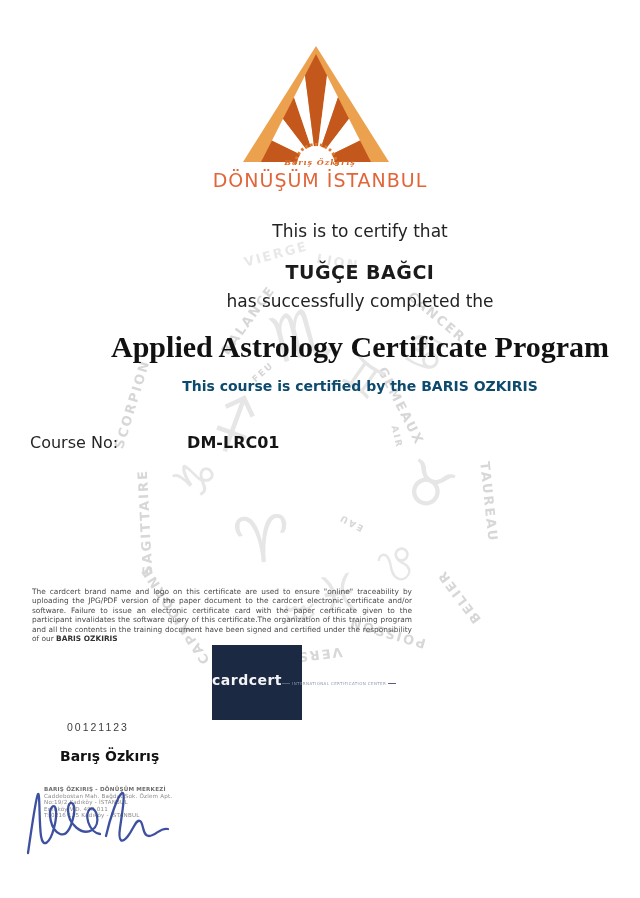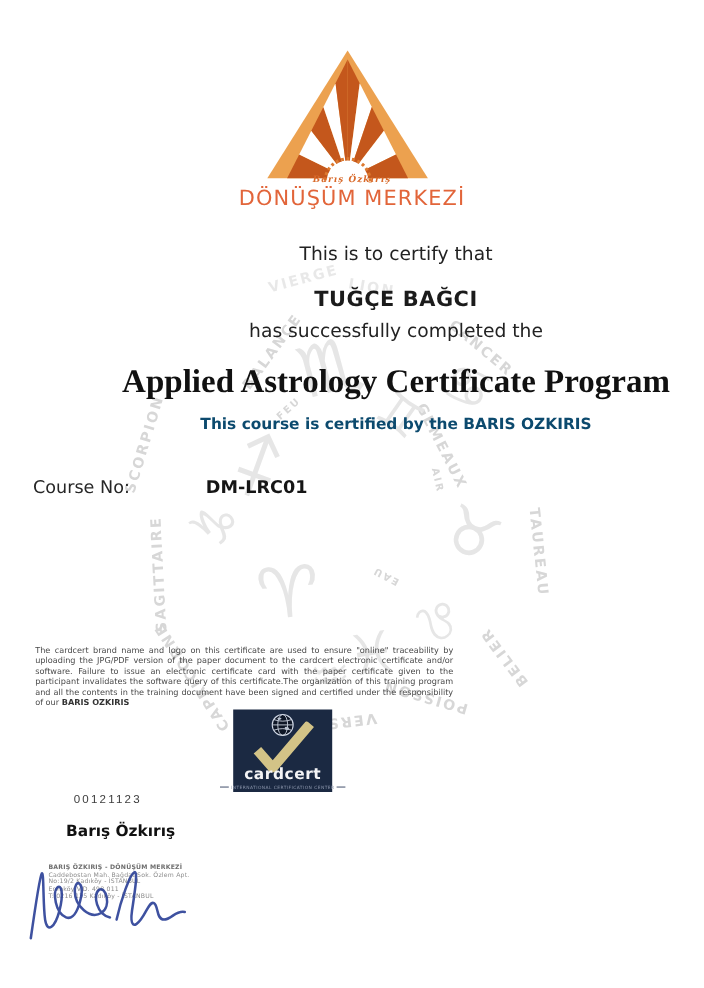--- a/index.html
+++ b/index.html
@@ -42,21 +42,21 @@
   .detail-value{display:inline-block;font-weight:bold;color:#151515;}
   
   .disclaimer{
     position:absolute;left:32px;top:587px;width:380px;z-index:1;
     font-size:7.4px;line-height:9.4px;color:#4a4a4a;text-align:justify;
   }
   .disclaimer b{color:#333;}
   
   .cardcert{
     position:absolute;left:212px;top:645px;width:90px;height:75px;z-index:1;
-    background:#1b2942;display:flex;flex-direction:column;align-items:center;
+    background:#1b2942;display:flex;flex-direction:row;align-items:center;
   }
   .cc-globe{margin-top:3px;}
   .cc-check{margin-top:-14px;}
   .cc-name{color:#f4f4f6;font-weight:bold;font-size:14px;letter-spacing:.5px;margin-top:-6px;}
   .cc-tagline{
     color:#8d97ad;font-size:4px;letter-spacing:.4px;margin-top:1px;white-space:nowrap;
     display:flex;align-items:center;gap:2px;
   }
   .cc-tagline::before,.cc-tagline::after{content:"";display:block;width:8px;height:1px;background:#55607a;}
   
@@ -115,21 +115,21 @@
     <polygon points="75,118 64,31.6 75,10" fill="#c4571c"></polygon>
     <polygon points="75,118 75,10 86,31.6" fill="#c4571c"></polygon>
     <polygon points="75,118 86,31.6 97,53.2" fill="#ffffff"></polygon>
     <polygon points="75,118 97,53.2 108,74.8" fill="#c4571c"></polygon>
     <polygon points="75,118 108,74.8 119,96.4" fill="#ffffff"></polygon>
     <polygon points="75,118 119,96.4 130,118" fill="#c4571c"></polygon>
     <circle cx="75" cy="121" r="20.5" fill="none" stroke="#dd7a30" stroke-width="3" stroke-dasharray="2.5,2.5"></circle>
     <circle cx="75" cy="121" r="19" fill="#ffffff"></circle>
   </svg>
   <div class="brand-script">Barış Özkırış</div>
-  <div class="brand-name">DÖNÜŞÜM MERKEZİ</div>
+  <div class="brand-name">DÖNÜŞÜM İSTANBUL</div>
 
   <div class="line certify">This is to certify that</div>
   <div class="line completed">has successfully completed the</div>
   <div class="line recipient">TUĞÇE BAĞCI</div>
   <div class="line cert-title">Applied Astrology Certificate Program</div>
   <div class="line certified-by">This course is certified by the BARIS OZKIRIS</div>
 
   <div class="details">
     <div class="detail-row">
       <span class="detail-label">Course No:</span>

